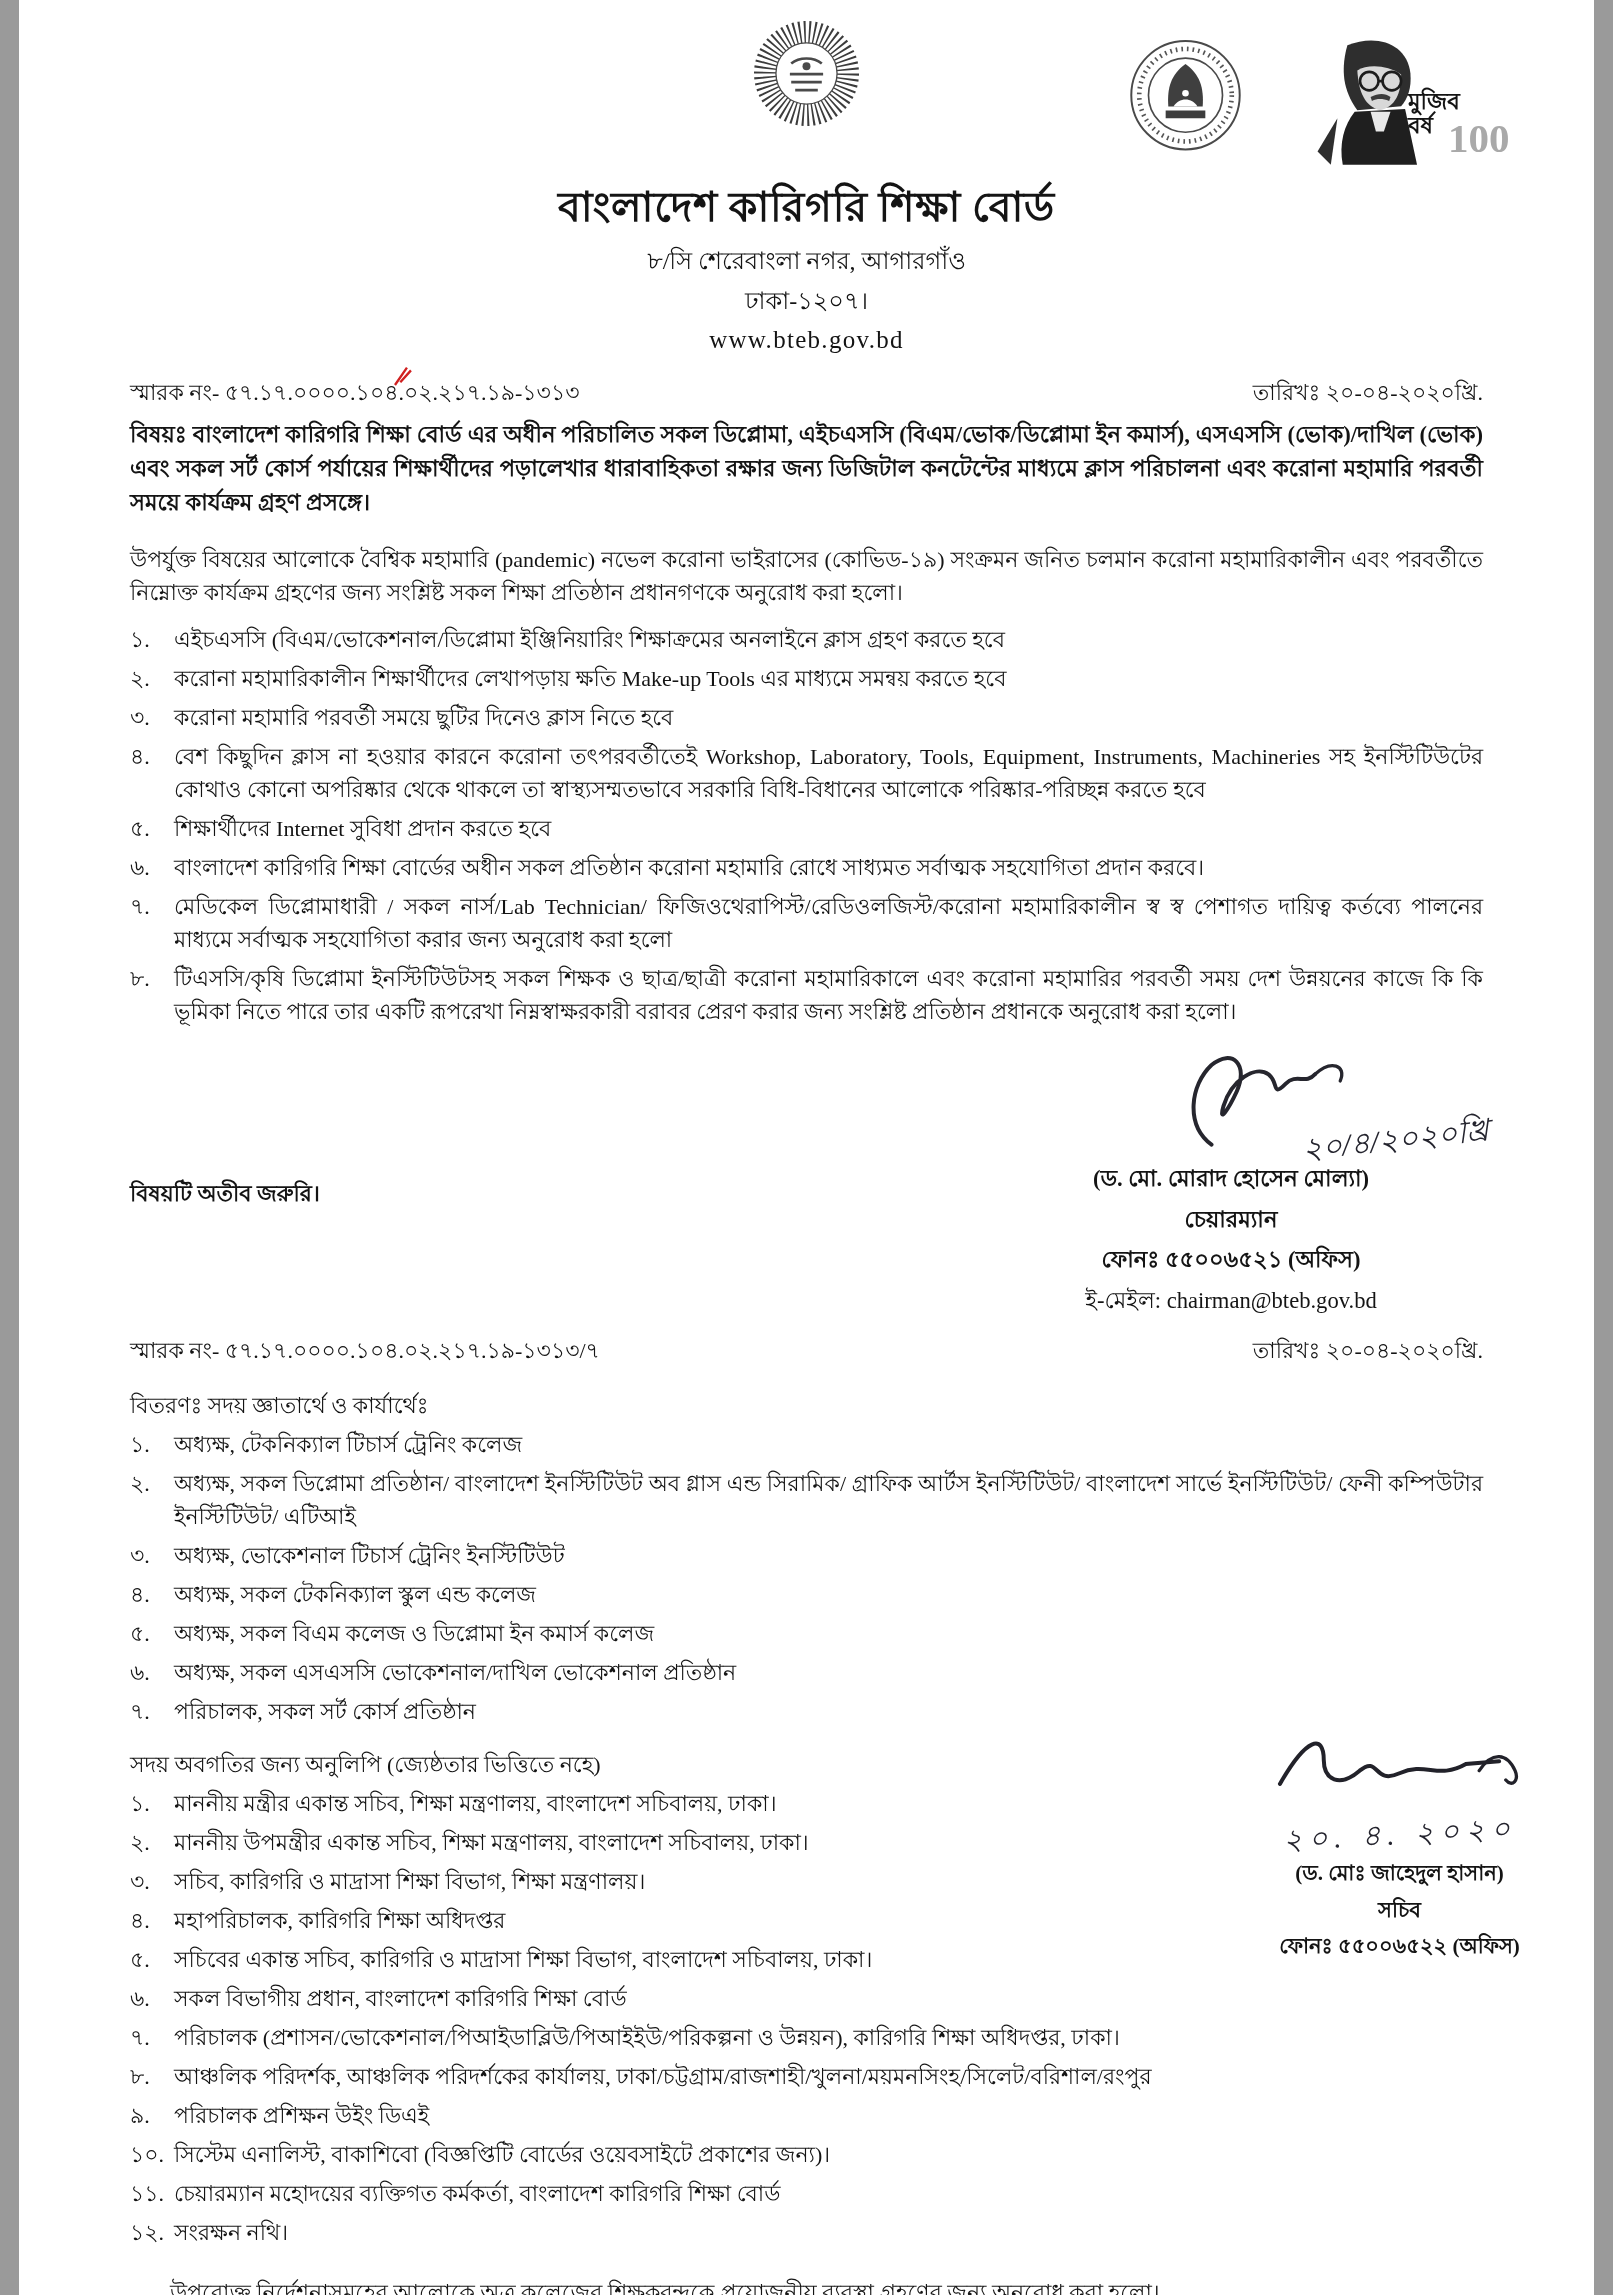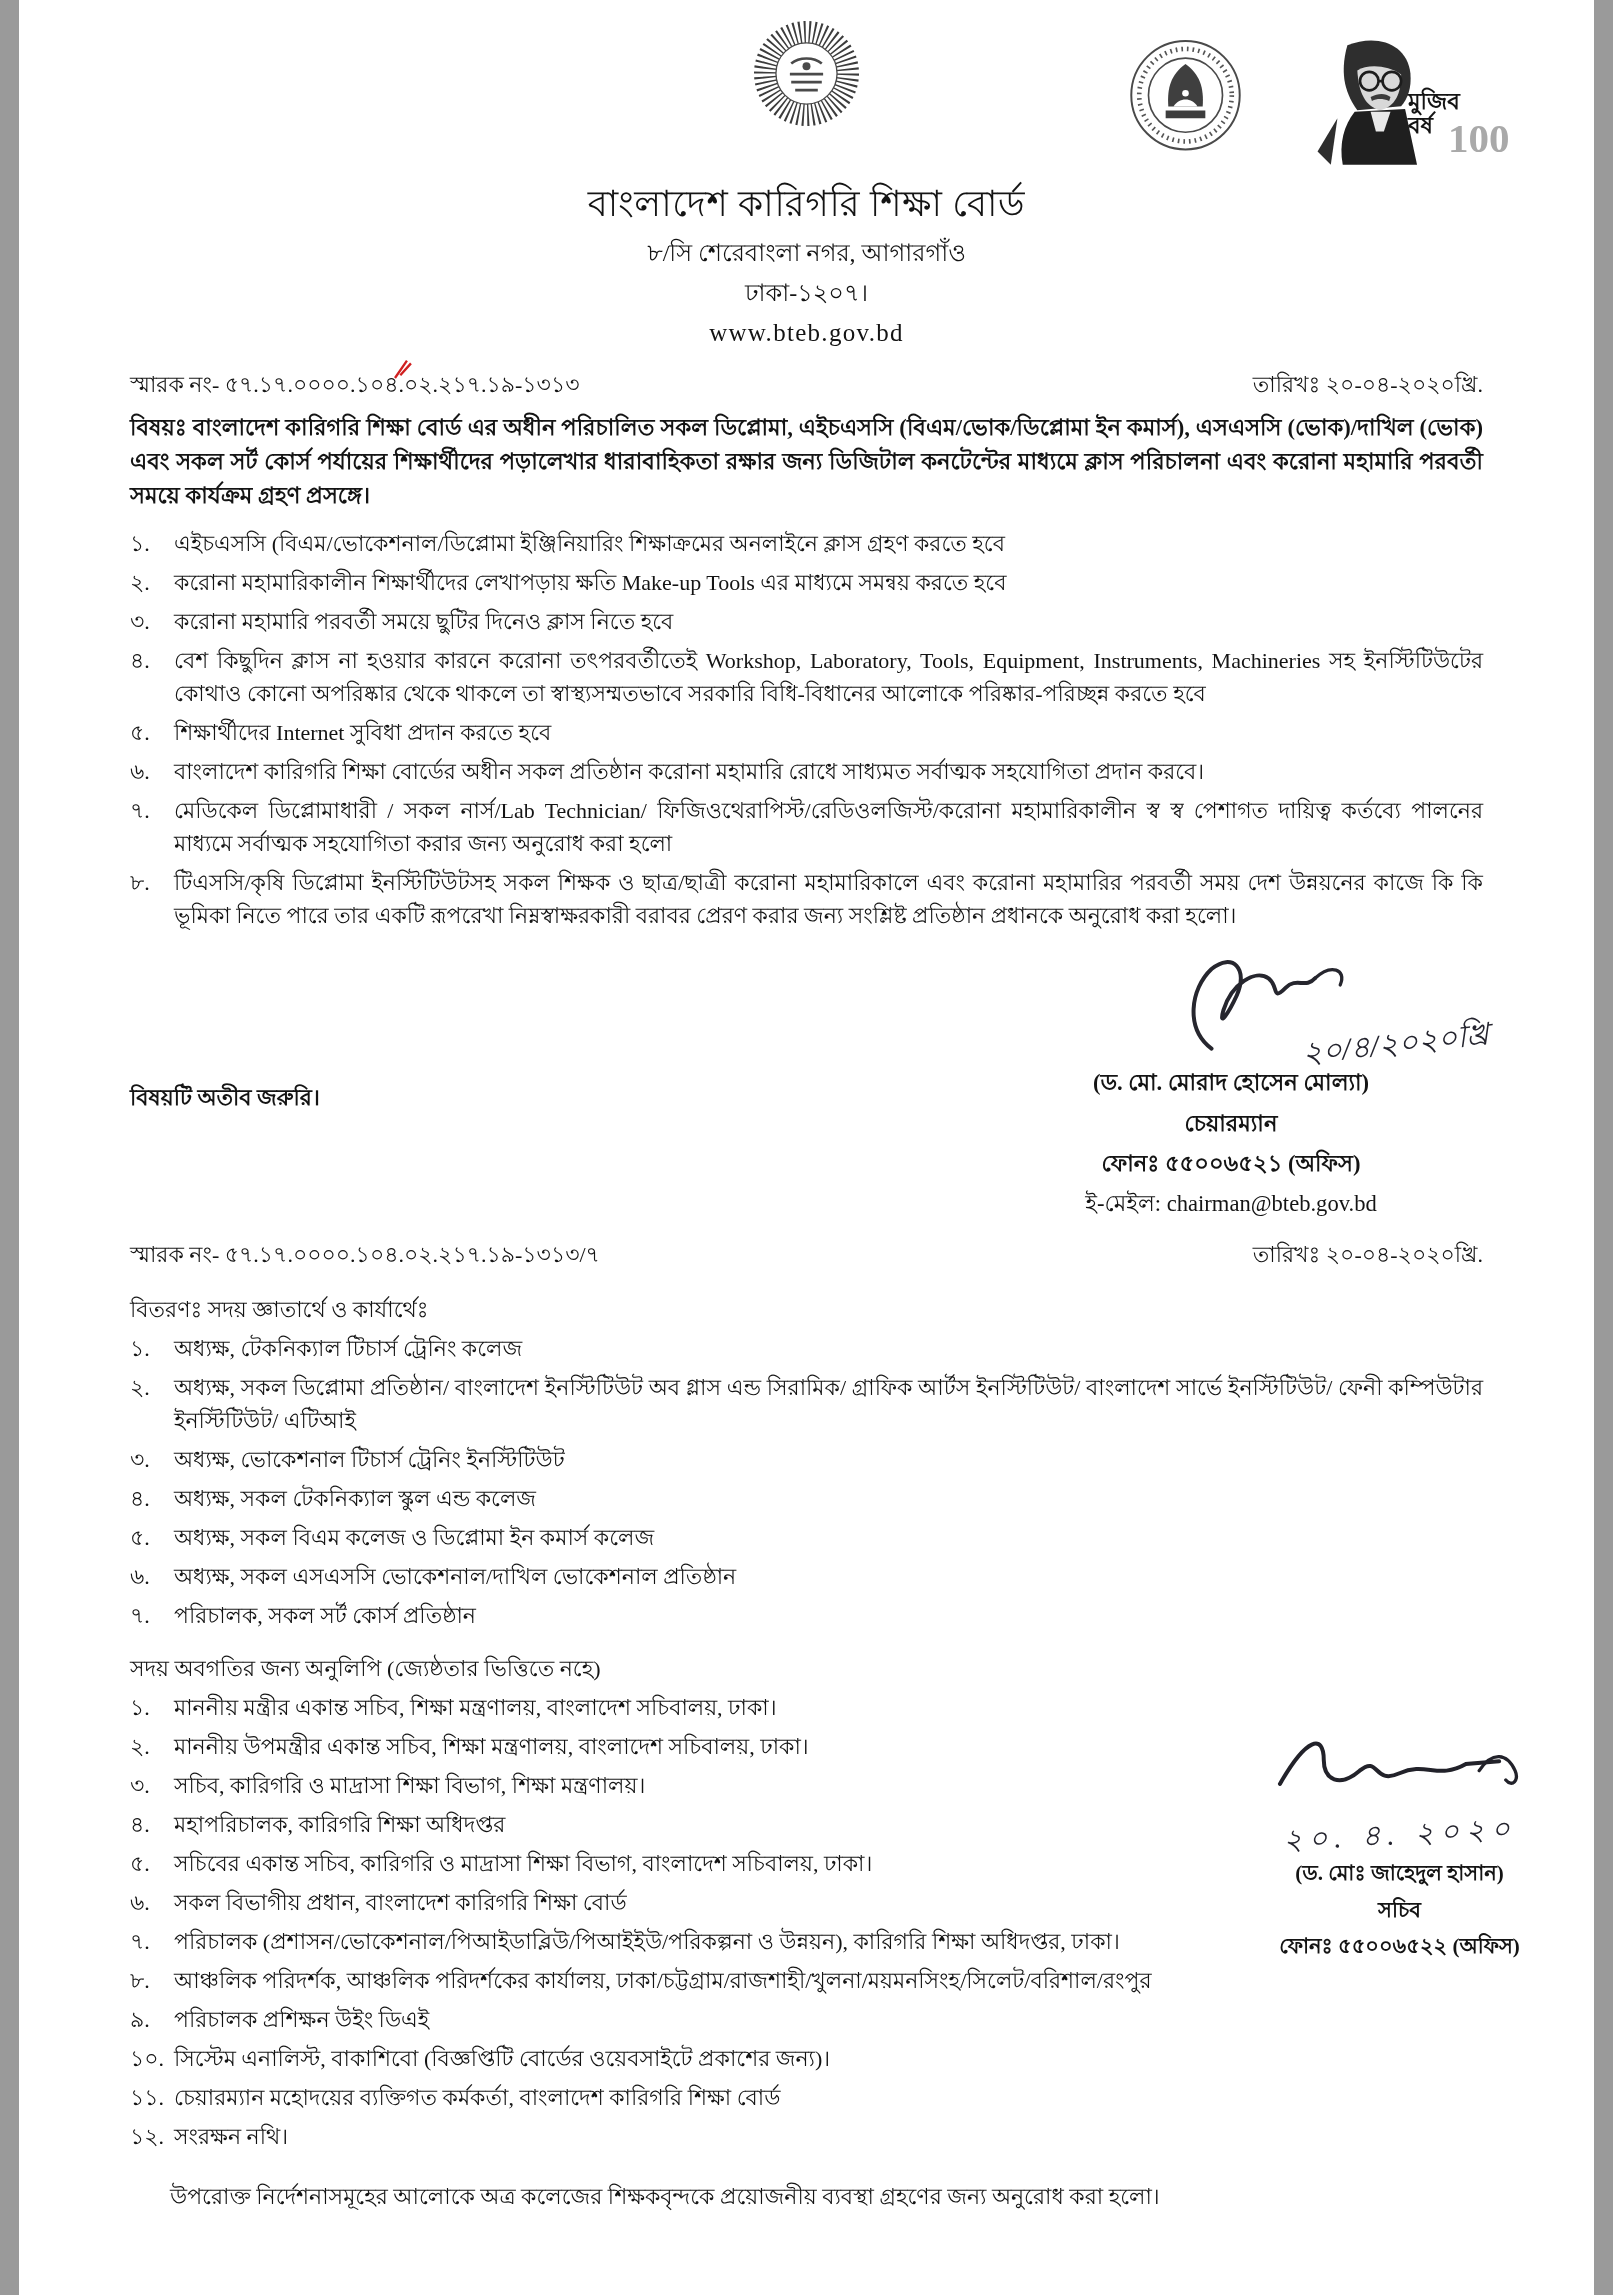--- a/index.html
+++ b/index.html
@@ -7,21 +7,21 @@
     position:relative; width:1575px; height:2295px; margin:0 auto;
     background:#ffffff; color:#141414; overflow:hidden;
     font-family:"Liberation Serif","DejaVu Serif",serif;
     font-size:22px; line-height:1.5;
   }
   .content { padding:14.6px 111px 0 111px; }
 
   
   .letterhead { text-align:center; }
   .seal-wrap { width:113px; height:113px; margin:2.7px auto 4px auto; }
-  .org-name { font-size:36px; font-weight:normal; letter-spacing:0.7px;margin-top:47px; }
+  .org-name { font-size:41px; font-weight:bold; letter-spacing:0.7px;margin-top:47px; }
   .addr { font-size:24px; margin-top:4px; }
   .website { font-size:25px; margin-top:2.7px; letter-spacing:1.3px; }
 
   .corner-logos { position:absolute; top:32px; left:1107px; display:flex; gap:46px; align-items:flex-start; }
 
   
   .memo-row { display:flex; justify-content:space-between; align-items:baseline; margin-top:17px; }
   .memo-number { position:relative; }
   .red-tick { position:absolute; left:58%; top:-10.6px; }
 
@@ -119,20 +119,21 @@
         <span>স্মারক নং- ৫৭.১৭.০০০০.১০৪.০২.২১৭.১৯-১৩১৩</span>
         <svg class="red-tick" width="22.6" height="24" viewBox="0 0 34 36">
           <path d="M6,30 L24,4 M14,26 L30,8" stroke="#d02020" stroke-width="3.5" fill="none"></path>
         </svg>
       </span>
       <span>তারিখঃ ২০-০৪-২০২০খ্রি.</span>
     </div>
 
     <div class="subject">বিষয়ঃ বাংলাদেশ কারিগরি শিক্ষা বোর্ড এর অধীন পরিচালিত সকল ডিপ্লোমা, এইচএসসি (বিএম/ভোক/ডিপ্লোমা ইন কমার্স), এসএসসি (ভোক)/দাখিল (ভোক) এবং সকল সর্ট কোর্স পর্যায়ের শিক্ষার্থীদের পড়ালেখার ধারাবাহিকতা রক্ষার জন্য ডিজিটাল কনটেন্টের মাধ্যমে ক্লাস পরিচালনা এবং করোনা মহামারি পরবর্তী সময়ে কার্যক্রম গ্রহণ প্রসঙ্গে।</div>
 
+    <div class="intro">উপর্যুক্ত বিষয়ের আলোকে বৈশ্বিক মহামারি (pandemic) নভেল করোনা ভাইরাসের (কোভিড-১৯) সংক্রমন জনিত চলমান করোনা মহামারিকালীন এবং পরবর্তীতে নিম্নোক্ত কার্যক্রম গ্রহণের জন্য সংশ্লিষ্ট সকল শিক্ষা প্রতিষ্ঠান প্রধানগণকে অনুরোধ করা হলো।</div>
 
     <div class="dir-list">
       <div class="li"><span class="num">১.</span><span>এইচএসসি (বিএম/ভোকেশনাল/ডিপ্লোমা ইঞ্জিনিয়ারিং শিক্ষাক্রমের অনলাইনে ক্লাস গ্রহণ করতে হবে</span></div>
       <div class="li"><span class="num">২.</span><span>করোনা মহামারিকালীন শিক্ষার্থীদের লেখাপড়ায় ক্ষতি Make-up Tools এর মাধ্যমে সমন্বয় করতে হবে</span></div>
       <div class="li"><span class="num">৩.</span><span>করোনা মহামারি পরবর্তী সময়ে ছুটির দিনেও ক্লাস নিতে হবে</span></div>
       <div class="li"><span class="num">৪.</span><span>বেশ কিছুদিন ক্লাস না হওয়ার কারনে করোনা তৎপরবর্তীতেই Workshop, Laboratory, Tools, Equipment, Instruments, Machineries সহ ইনস্টিটিউটের কোথাও কোনো অপরিষ্কার থেকে থাকলে তা স্বাস্থ্যসম্মতভাবে সরকারি বিধি-বিধানের আলোকে পরিষ্কার-পরিচ্ছন্ন করতে হবে</span></div>
       <div class="li"><span class="num">৫.</span><span>শিক্ষার্থীদের Internet সুবিধা প্রদান করতে হবে</span></div>
       <div class="li"><span class="num">৬.</span><span>বাংলাদেশ কারিগরি শিক্ষা বোর্ডের অধীন সকল প্রতিষ্ঠান করোনা মহামারি রোধে সাধ্যমত সর্বাত্মক সহযোগিতা প্রদান করবে।</span></div>
       <div class="li"><span class="num">৭.</span><span>মেডিকেল ডিপ্লোমাধারী / সকল নার্স/Lab Technician/ ফিজিওথেরাপিস্ট/রেডিওলজিস্ট/করোনা মহামারিকালীন স্ব স্ব পেশাগত দায়িত্ব কর্তব্যে পালনের মাধ্যমে সর্বাত্মক সহযোগিতা করার জন্য অনুরোধ করা হলো</span></div>
       <div class="li"><span class="num">৮.</span><span>টিএসসি/কৃষি ডিপ্লোমা ইনস্টিটিউটসহ সকল শিক্ষক ও ছাত্র/ছাত্রী করোনা মহামারিকালে এবং করোনা মহামারির পরবর্তী সময় দেশ উন্নয়নের কাজে কি কি ভূমিকা নিতে পারে তার একটি রূপরেখা নিম্নস্বাক্ষরকারী বরাবর প্রেরণ করার জন্য সংশ্লিষ্ট প্রতিষ্ঠান প্রধানকে অনুরোধ করা হলো।</span></div>

